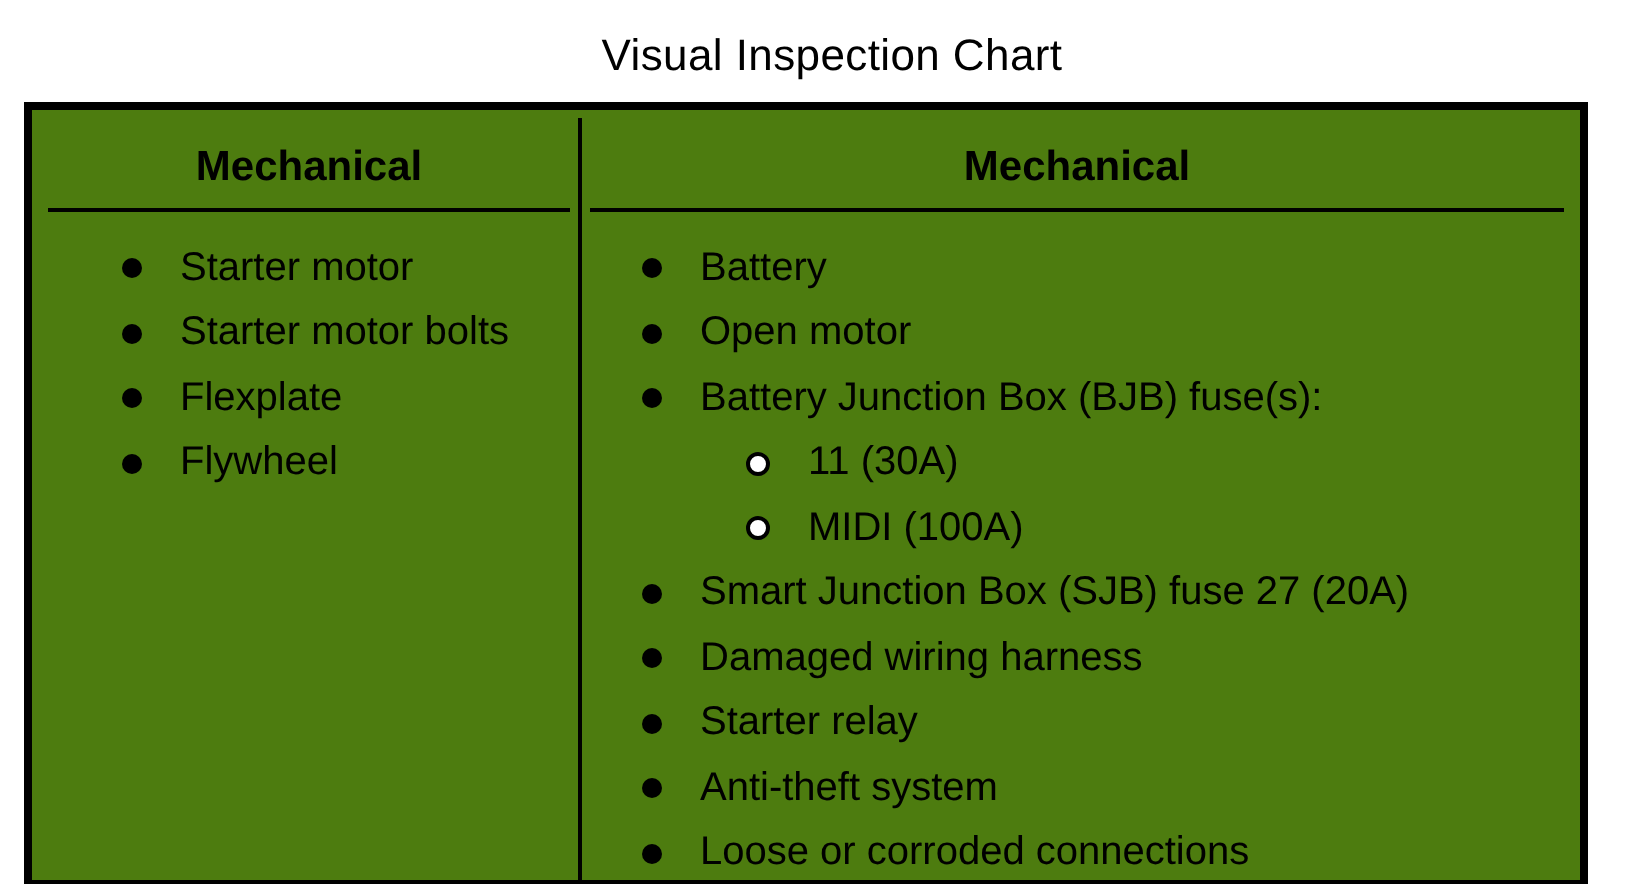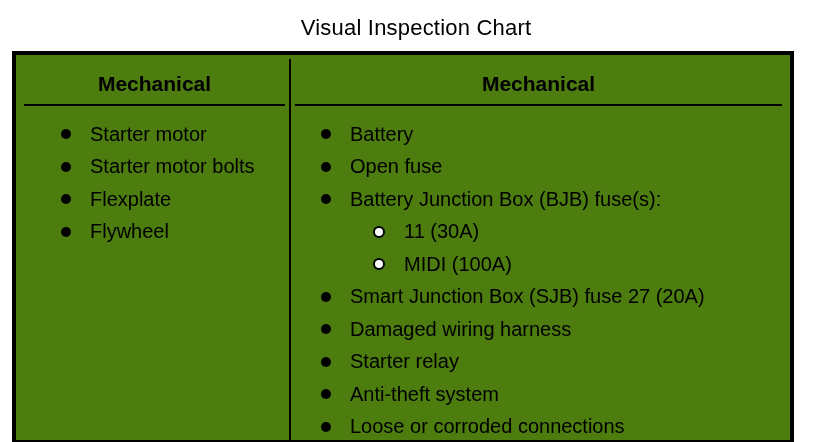--- a/index.html
+++ b/index.html
@@ -106,21 +106,21 @@
 
     <div class="col col-right">
       <div class="col-header">Mechanical</div>
       <div class="col-body">
           <div class="item level-1">
             <span class="bullet"></span>
             <span class="item-label">Battery</span>
           </div>
           <div class="item level-1">
             <span class="bullet"></span>
-            <span class="item-label">Open fuse</span>
+            <span class="item-label">Open motor</span>
           </div>
           <div class="item level-1">
             <span class="bullet"></span>
             <span class="item-label">Battery Junction Box (BJB) fuse(s):</span>
           </div>
           <div class="item level-2">
             <span class="ring"></span>
             <span class="item-label">11 (30A)</span>
           </div>
           <div class="item level-2">

